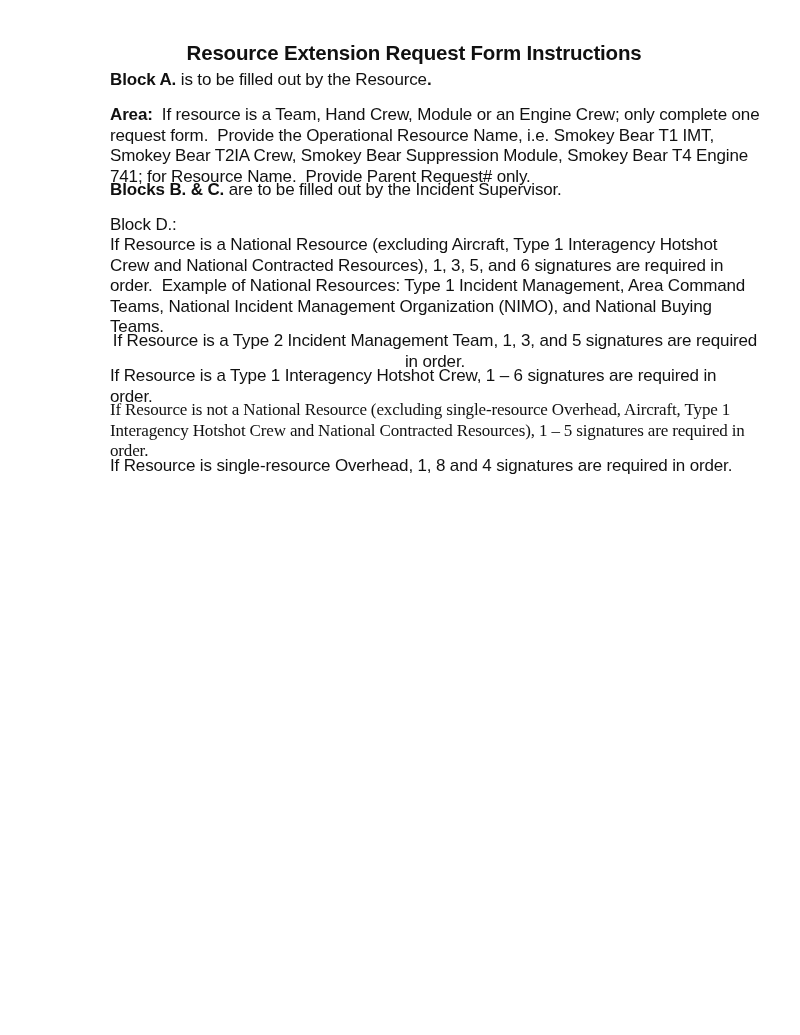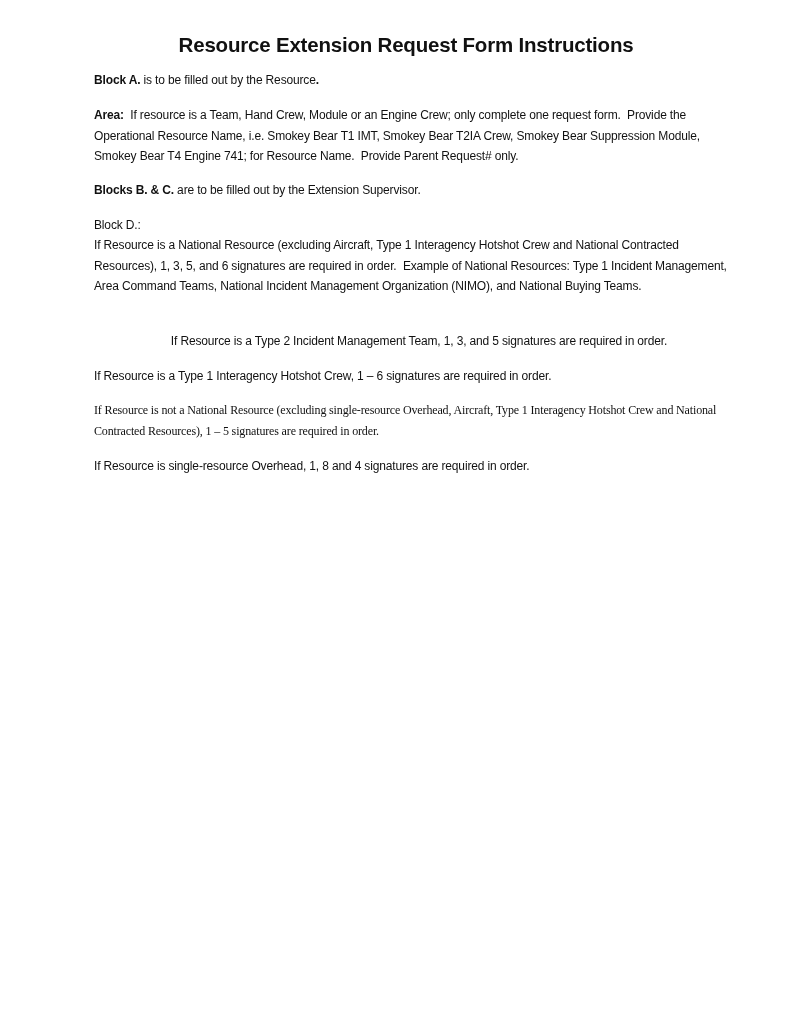--- a/index.html
+++ b/index.html
@@ -23,29 +23,29 @@
     }
     .title {
       position: absolute;
       left: 0;
       width: 612px;
       top: 24px;
       text-align: center;
       font-size: 20.5px;
       font-weight: bold;
       letter-spacing: -0.2px;
-      margin: 6px;
+      margin: 14px;
       line-height: 30px;
     }
     .para {
       position: absolute;
-      left: 0;
+      left: 16px;
       width: 650px;
       margin: 0;
-      font-size: 12px;
+      font-size: 17px;
       line-height: 20.5px;
       letter-spacing: -0.15px;
     }
     .para b {
       font-weight: bold;
     }
     .label {
       font-weight: normal;
     }
   </style>
@@ -56,21 +56,21 @@
 
   <h1 class="title">Resource Extension Request Form Instructions</h1>
 
   <p class="para" style="top:70px;">
     <b>Block A.</b><span> is to be filled out by the Resource</span><b>.</b>
   </p>
 
   <p class="para" style="top:105px; white-space:pre-wrap;"><b>Area:</b><span>  If resource is a Team, Hand Crew, Module or an Engine Crew; only complete one request form.  Provide the Operational Resource Name, i.e. Smokey Bear T1 IMT, Smokey Bear T2IA Crew, Smokey Bear Suppression Module, Smokey Bear T4 Engine 741; for Resource Name.  Provide Parent Request# only.</span></p>
 
   <p class="para" style="top:180px;">
-    <b>Blocks B. &amp; C.</b><span> are to be filled out by the Extension Supervisor.</span>
+    <b>Blocks B. &amp; C.</b><span> are to be filled out by the Incident Supervisor.</span>
   </p>
 
   <p class="para label" style="top:215px;">Block D.:</p>
 
   <p class="para" style="top:235px; white-space:pre-wrap;">If Resource is a National Resource (excluding Aircraft, Type 1 Interagency Hotshot Crew and National Contracted Resources), 1, 3, 5, and 6 signatures are required in order.  Example of National Resources: Type 1 Incident Management, Area Command Teams, National Incident Management Organization (NIMO), and National Buying Teams.</p>
 
   <p class="para" style="top:331px;text-align:center;">If Resource is a Type 2 Incident Management Team, 1, 3, and 5 signatures are required in order.</p>
 
   <p class="para" style="top:366px;">If Resource is a Type 1 Interagency Hotshot Crew, 1 – 6 signatures are required in order.</p>
 

